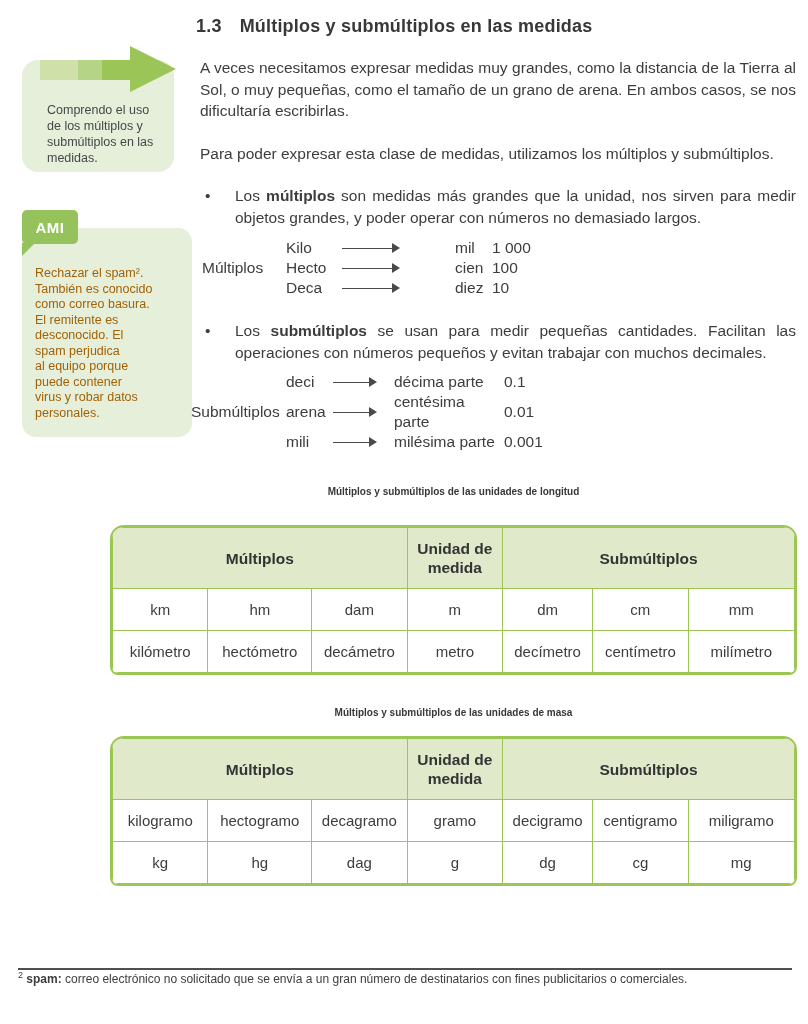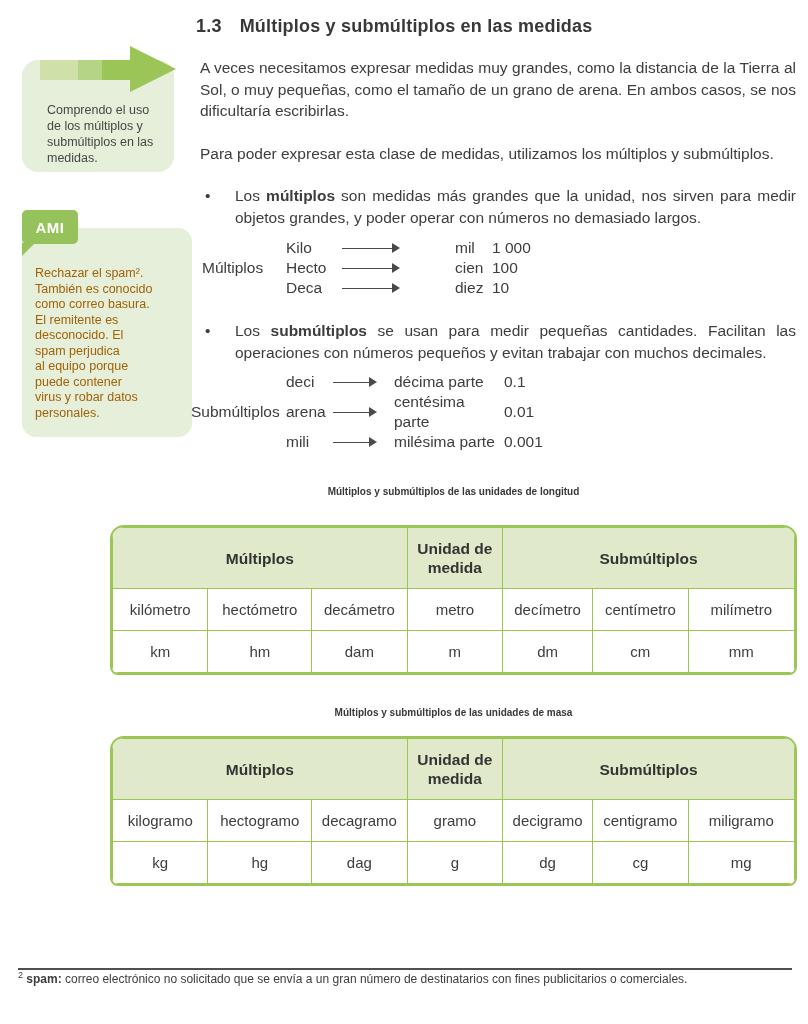--- a/index.html
+++ b/index.html
@@ -210,37 +210,37 @@
             <col style="width:14%">
             <col style="width:15.6%">
         </colgroup>
         <tbody>
             <tr>
           <th colspan="3">Múltiplos</th>
           <th>Unidad de medida</th>
           <th colspan="3">Submúltiplos</th>
         </tr>
         <tr>
+          <td>km</td>
+          <td>hm</td>
+          <td>dam</td>
+          <td>m</td>
+          <td>dm</td>
+          <td>cm</td>
+          <td>mm</td>
+        </tr>
+        <tr>
           <td>kilómetro</td>
           <td>hectómetro</td>
           <td>decámetro</td>
           <td>metro</td>
           <td>decímetro</td>
           <td>centímetro</td>
           <td>milímetro</td>
         </tr>
-        <tr>
-          <td>km</td>
-          <td>hm</td>
-          <td>dam</td>
-          <td>m</td>
-          <td>dm</td>
-          <td>cm</td>
-          <td>mm</td>
-        </tr>
       </tbody>
         </table>
     </div>
 
     <p class="table-title second">Múltiplos y submúltiplos de las unidades de masa</p>
     <div class="tbl-wrap second">
       <table>
         <colgroup>
           <col style="width:14%">
             <col style="width:15.2%">

